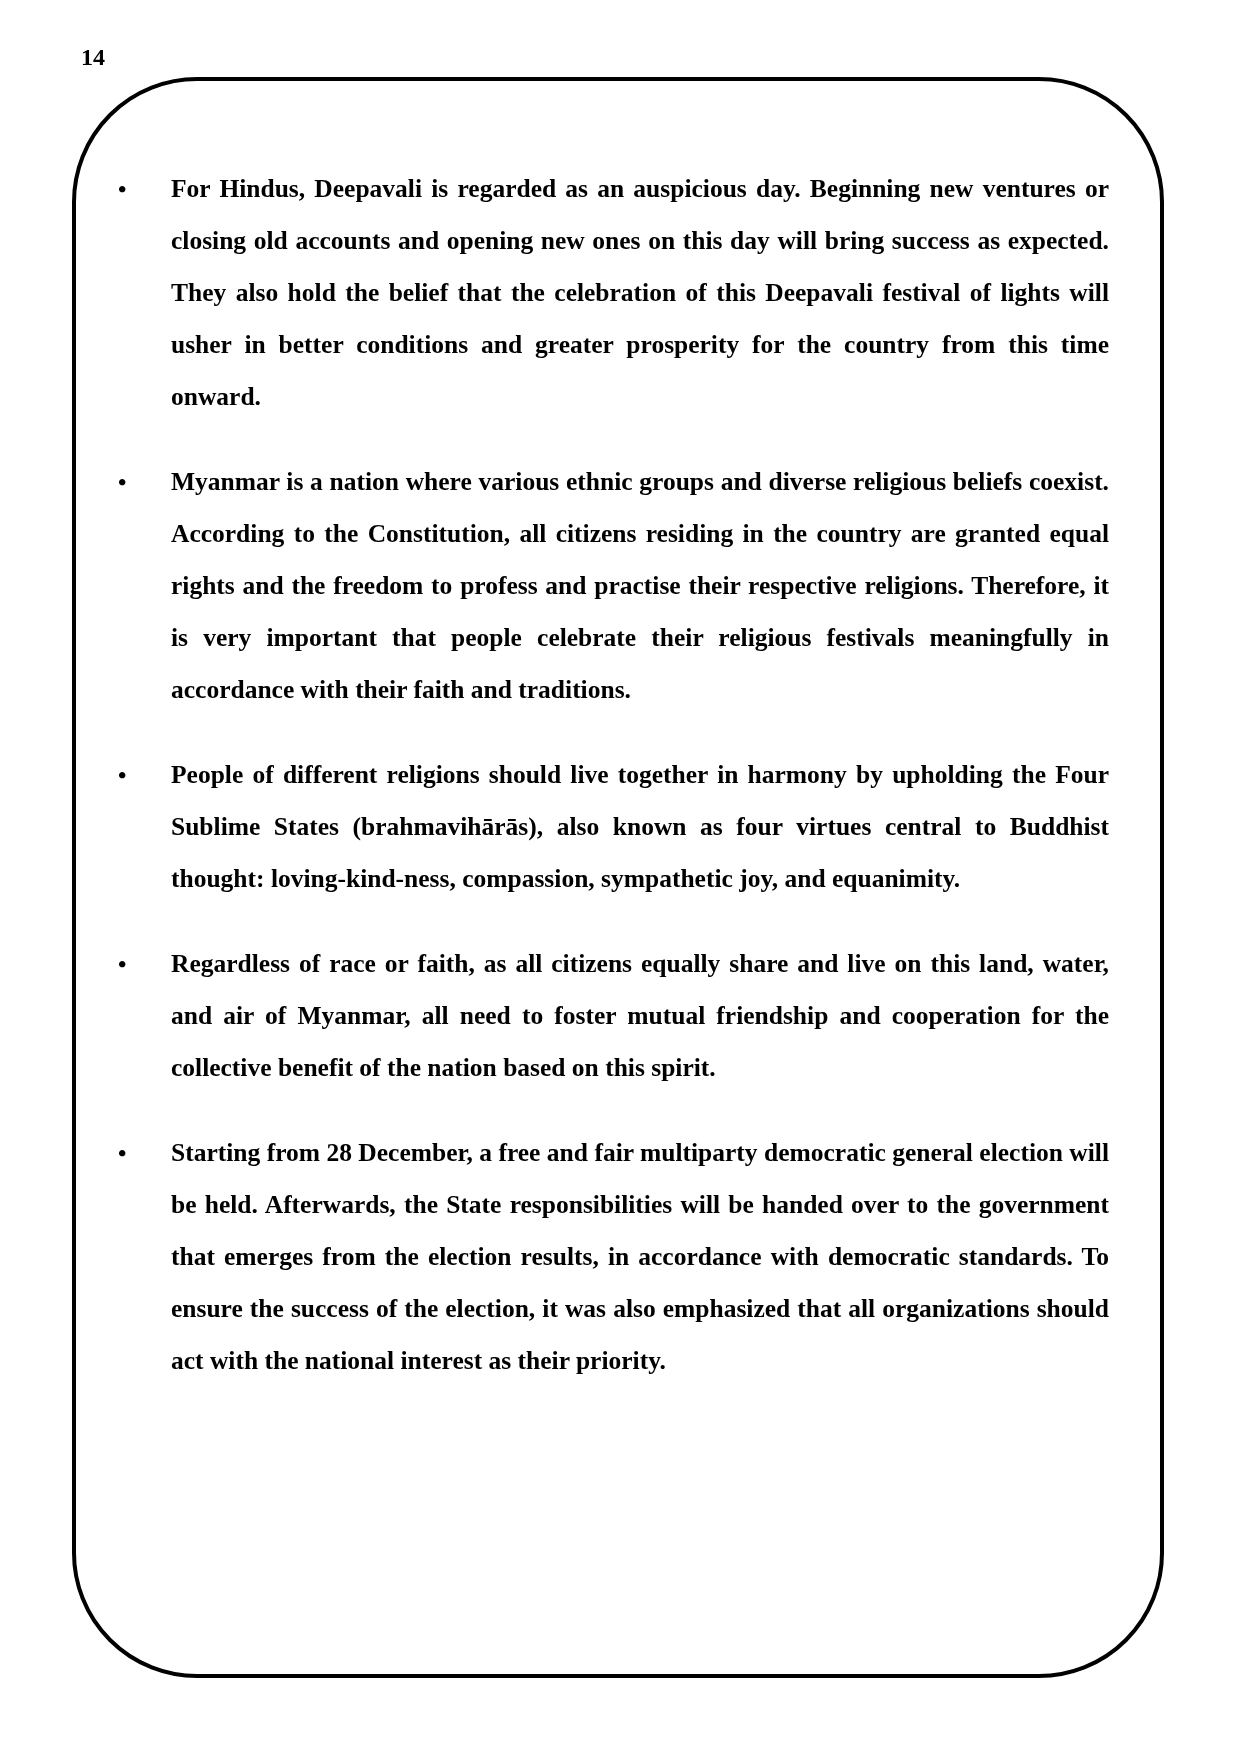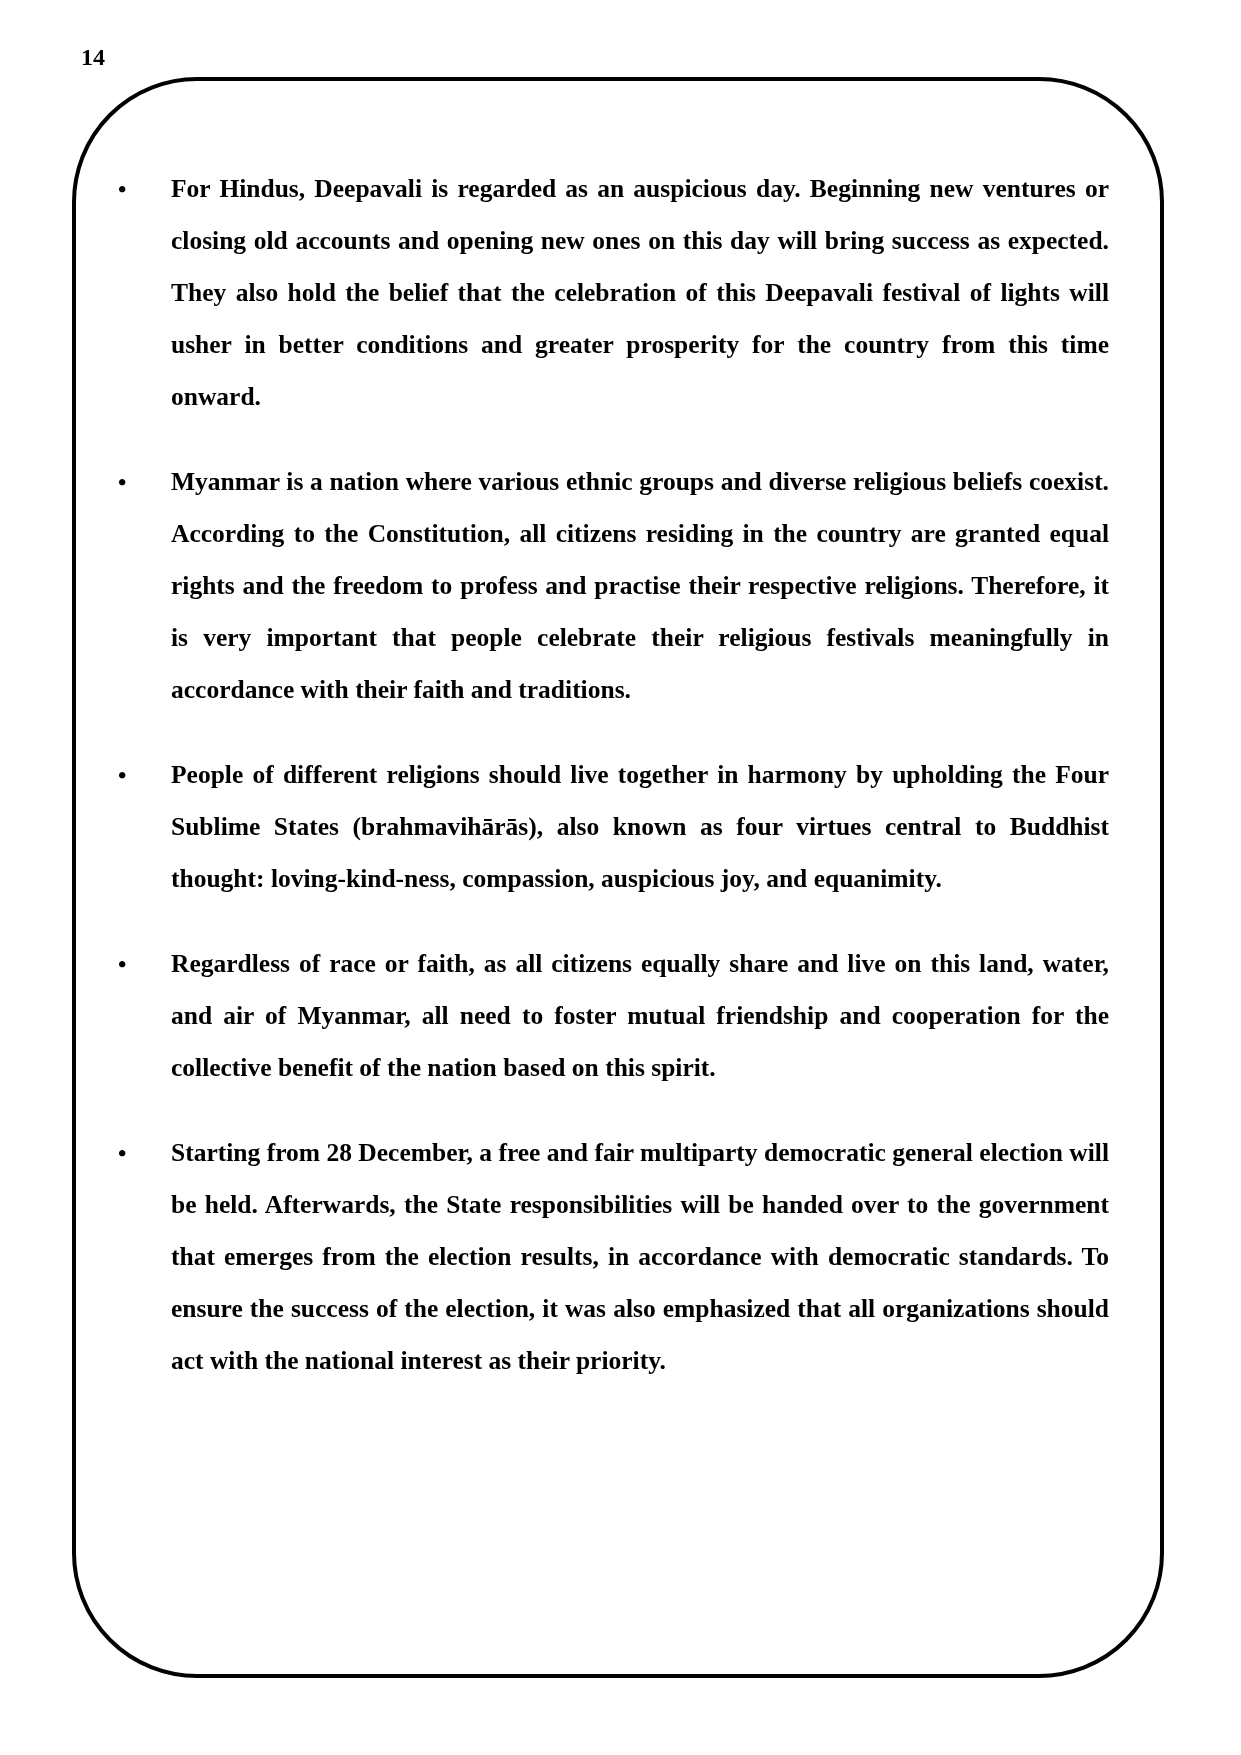--- a/index.html
+++ b/index.html
@@ -26,21 +26,21 @@
   <div class="item">
     <span class="bullet">•</span>
     <p class="text">For Hindus, Deepavali is regarded as an auspicious day. Beginning new ventures or closing old accounts and opening new ones on this day will bring success as expected. They also hold the belief that the celebration of this Deepavali festival of lights will usher in better conditions and greater prosperity for the country from this time onward.</p>
   </div>
   <div class="item">
     <span class="bullet">•</span>
     <p class="text">Myanmar is a nation where various ethnic groups and diverse religious beliefs coexist. According to the Constitution, all citizens residing in the country are granted equal rights and the freedom to profess and practise their respective religions. Therefore, it is very important that people celebrate their religious festivals meaningfully in accordance with their faith and traditions.</p>
   </div>
   <div class="item">
     <span class="bullet">•</span>
-    <p class="text">People of different religions should live together in harmony by upholding the Four Sublime States (brahmavihārās), also known as four virtues central to Buddhist thought: loving-kind-ness, compassion, auspicious joy, and equanimity.</p>
+    <p class="text">People of different religions should live together in harmony by upholding the Four Sublime States (brahmavihārās), also known as four virtues central to Buddhist thought: loving-kind-ness, compassion, sympathetic joy, and equanimity.</p>
   </div>
   <div class="item">
     <span class="bullet">•</span>
     <p class="text">Regardless of race or faith, as all citizens equally share and live on this land, water, and air of Myanmar, all need to foster mutual friendship and cooperation for the collective benefit of the nation based on this spirit.</p>
   </div>
   <div class="item">
     <span class="bullet">•</span>
     <p class="text">Starting from 28 December, a free and fair multiparty democratic general election will be held. Afterwards, the State responsibilities will be handed over to the government that emerges from the election results, in accordance with democratic standards. To ensure the success of the election, it was also emphasized that all organizations should act with the national interest as their priority.</p>
   </div>
 </div>

